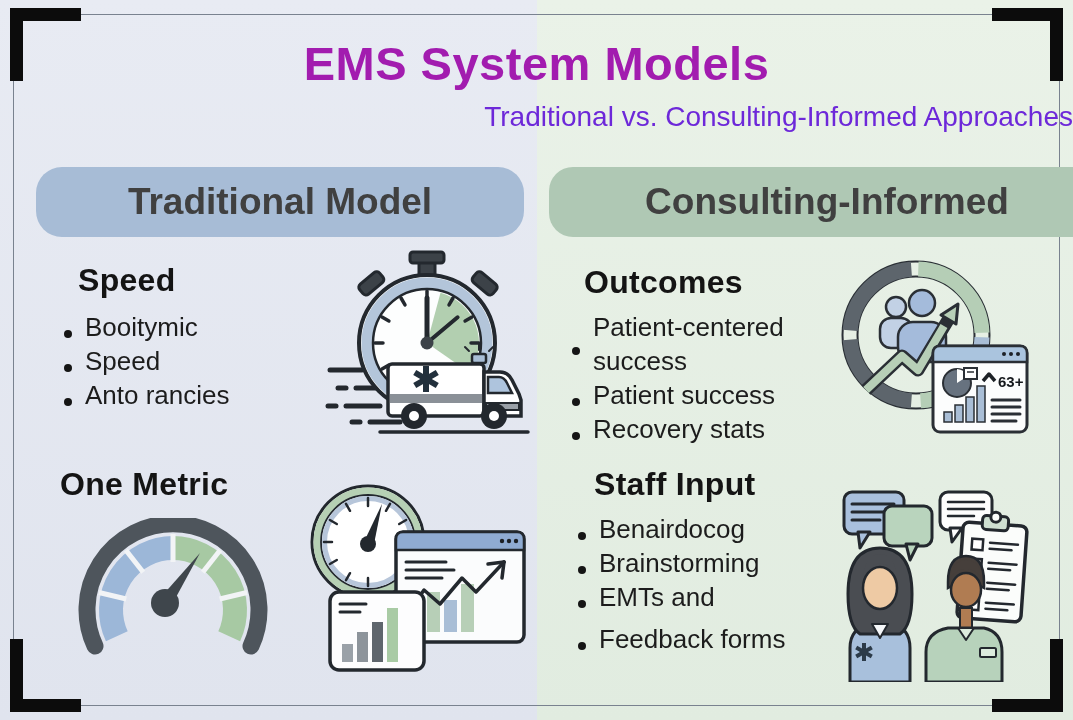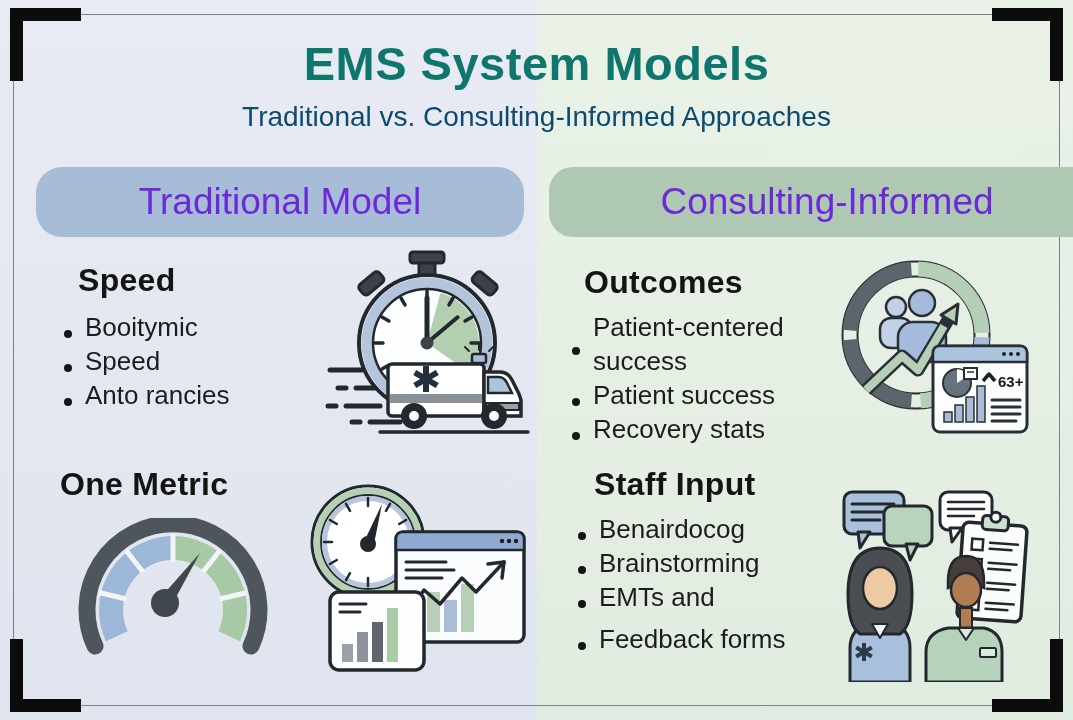--- a/index.html
+++ b/index.html
@@ -6,23 +6,23 @@
   body{width:1073px;height:720px;font-family:"Liberation Sans",sans-serif;-webkit-font-smoothing:antialiased;}
   .canvas{position:relative;width:1073px;height:720px;overflow:hidden;background:#e4e7f0;}
   .bg-left{position:absolute;left:0;top:0;width:537px;height:720px;background:linear-gradient(180deg,#e8ebf3 0%,#e0e4ee 100%);}
   .bg-right{position:absolute;left:537px;top:0;width:536px;height:720px;background:linear-gradient(180deg,#eaf2e8 0%,#e1ece0 100%);}
   .frame-line{position:absolute;left:13px;top:14px;right:13px;bottom:14px;border:1.5px solid #79828f;pointer-events:none;}
   .corner{position:absolute;width:58px;height:60px;}
   .corner.tl{left:10px;top:8px;border-left:13px solid #0c0c0c;border-top:13px solid #0c0c0c;}
   .corner.tr{right:10px;top:8px;border-right:13px solid #0c0c0c;border-top:13px solid #0c0c0c;}
   .corner.bl{left:10px;bottom:8px;border-left:13px solid #0c0c0c;border-bottom:13px solid #0c0c0c;}
   .corner.br{right:10px;bottom:8px;border-right:13px solid #0c0c0c;border-bottom:13px solid #0c0c0c;}
-  .title{position:absolute;left:0;top:36px;width:100%;text-align:center;font-size:47px;font-weight:800;color:#0f766e;letter-spacing:.5px;}
-  .subtitle{position:absolute;left:0;top:101px;width:100%;text-align:center;font-size:28px;font-weight:500;color:#0c4a6e;}
-  .pill{position:absolute;top:167px;height:70px;line-height:70px;border-radius:26px;text-align:center;font-size:37px;font-weight:400;color:#6d28d9;}
+  .title{position:absolute;left:0;top:36px;width:100%;text-align:center;font-size:47px;font-weight:800;color:#a21caf;letter-spacing:.5px;}
+  .subtitle{position:absolute;left:0;top:101px;width:100%;text-align:right;font-size:28px;font-weight:500;color:#6d28d9;}
+  .pill{position:absolute;top:167px;height:70px;line-height:70px;border-radius:26px;text-align:center;font-size:37px;font-weight:700;color:#404040;}
   .pill.left{left:36px;width:488px;background:#a7bcd6;}
   .pill.right{left:549px;width:556px;background:#afc8b4;border-radius:24px;}
   .sec-h{position:absolute;font-size:32px;font-weight:700;color:#141414;letter-spacing:.3px;}
   .blist{position:absolute;}
   .bullet{display:flex;align-items:center;line-height:34px;}
   .bullet .dot{flex:0 0 auto;width:8px;height:8px;border-radius:50%;background:#151515;margin:13px 13px 0 0;}
   .bullet .bt{font-size:26px;color:#1c1c1c;}
   .bullet.gap{margin-top:8px;}
   .icon{position:absolute;}
   svg{display:block;}

